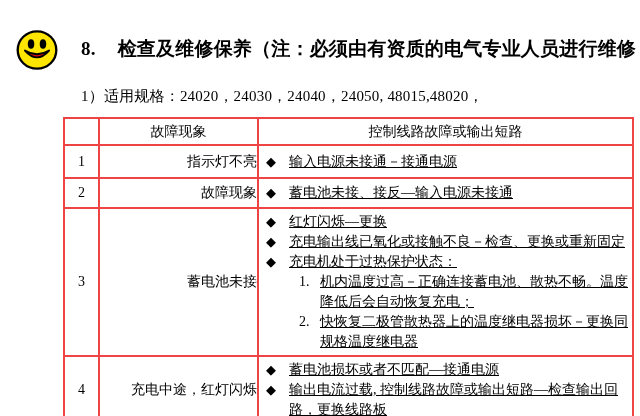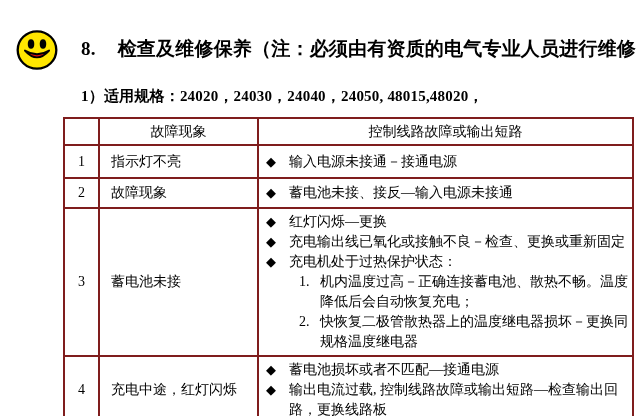--- a/index.html
+++ b/index.html
@@ -8,39 +8,39 @@
     font-family:"Liberation Serif","DejaVu Serif",serif;color:#000;
     -webkit-font-smoothing:antialiased;
   }
   .smiley{position:absolute;left:15px;top:29px;width:44px;height:42px;}
   .title{
     position:absolute;left:81px;top:37px;font-size:19px;font-weight:bold;
     display:flex;white-space:nowrap;letter-spacing:0.2px;line-height:24px;
   }
   .title .num{margin-right:22px;}
   .subtitle{
-    position:absolute;left:81px;top:87px;font-size:15px;font-weight:bold;
+    position:absolute;left:81px;top:87px;font-size:15px;font-weight:normal;
     white-space:nowrap;letter-spacing:0.2px;
   }
   table{
     position:absolute;left:63px;top:117px;width:569px;
     border-collapse:collapse;table-layout:fixed;font-size:14px;
   }
   col.c1{width:35px;} col.c2{width:159px;} col.c3{width:375px;}
-  th,td{border:2px solid #7f1d1d;padding:0;font-weight:normal;vertical-align:middle;}
+  th,td{border:2px solid #ef4444;padding:0;font-weight:normal;vertical-align:middle;}
   thead th{height:25px;text-align:center;}
   td.num{text-align:center;}
-  td.fault{padding-left:11px;}
+  td.fault{padding-left:11px;text-align:right;}
   td.causes{padding:3px 4px 3px 6px;}
   tr.r1 td{height:25px;}
   tr.r2 td{height:22px;}
   tr.r3 td.causes{height:124px;}
   .cause{display:flex;align-items:flex-start;line-height:20px;}
   .cause .marker{flex:none;width:23px;padding-left:1px;font-size:13px;}
-  .cause .txt{flex:1;}
+  .cause .txt{flex:1;text-decoration:underline;}
   .cause.numbered{margin-left:32px;}
   .cause.numbered .marker{width:21px;padding-left:2px;font-size:14px;}
 </style>
 </head>
 <body>
 
 <svg class="smiley" viewBox="0 0 40 40" aria-hidden="true">
   <ellipse cx="20" cy="20" rx="18.4" ry="17.8" fill="#ffe600" stroke="#000" stroke-width="2.2"></ellipse>
   <ellipse cx="14.3" cy="14.3" rx="3.1" ry="4.6" fill="#000"></ellipse>
   <ellipse cx="25.7" cy="14.3" rx="3.1" ry="4.6" fill="#000"></ellipse>

